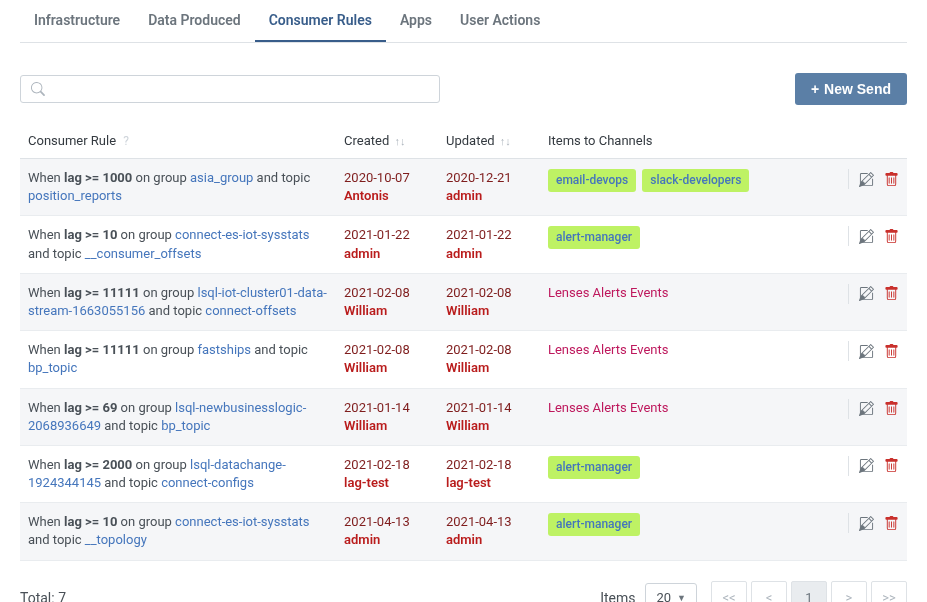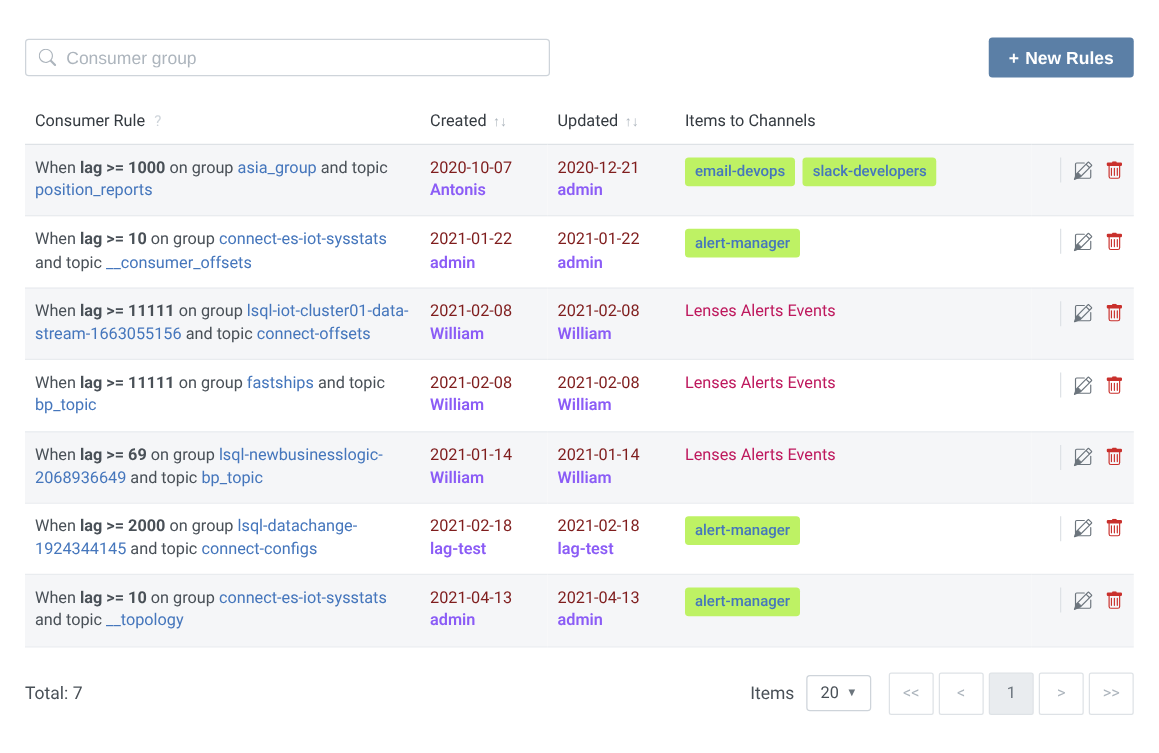--- a/index.html
+++ b/index.html
@@ -137,21 +137,21 @@
       font-weight: 700;
     }
     .link {
       color: #4576bc;
       text-decoration: none;
     }
     .date-val {
       color: #7f1d1d;
     }
     .user-val {
-      color: #8b5cf6;
+      color: #b91c1c;
       font-weight: 600;
     }
     .channel-pill {
       display: inline-block;
       background: #bef264;
       color: #4576bc;
       padding: 3px 8px;
       border-radius: 3px;
       margin-right: 6px;
       font-size: 12px;
@@ -235,31 +235,37 @@
     .page-btn.current {
       background: #e9ecef;
       color: #6c757d;
     }
   </style>
 </head>
 <body>
 
 <div class="container">
 
+  <div class="tabs" id="tabs">
+      <div class="tab">Infrastructure</div>
+      <div class="tab">Data Produced</div>
+      <div class="tab active">Consumer Rules</div>
+      <div class="tab">Apps</div>
+      <div class="tab">User Actions</div>
+    </div>
 
   <div class="toolbar">
     <div class="search-box">
       <svg class="search-icon-svg" viewBox="0 0 16 16">
           <path d="M11.742 10.344a6.5 6.5 0 1 0-1.397 1.398h-.001l3.85 3.85a1 1 0 0 0 1.415-1.414l-3.85-3.85zM12 6.5a5.5 5.5 0 1 1-11 0 5.5 5.5 0 0 1 11 0z"></path>
         </svg>
-      <input type="text" placeholder="Consumer group" style="">
     </div>
     <button class="btn-primary">
       <span class="plus-icon">+</span>
-      <span>New Rules</span>
+      <span>New Send</span>
     </button>
   </div>
 
   <table>
     <thead>
       <tr>
         <th class="col-rule">
           <span>Consumer Rule</span>
           <span class="help-icon">?</span>
         </th>

